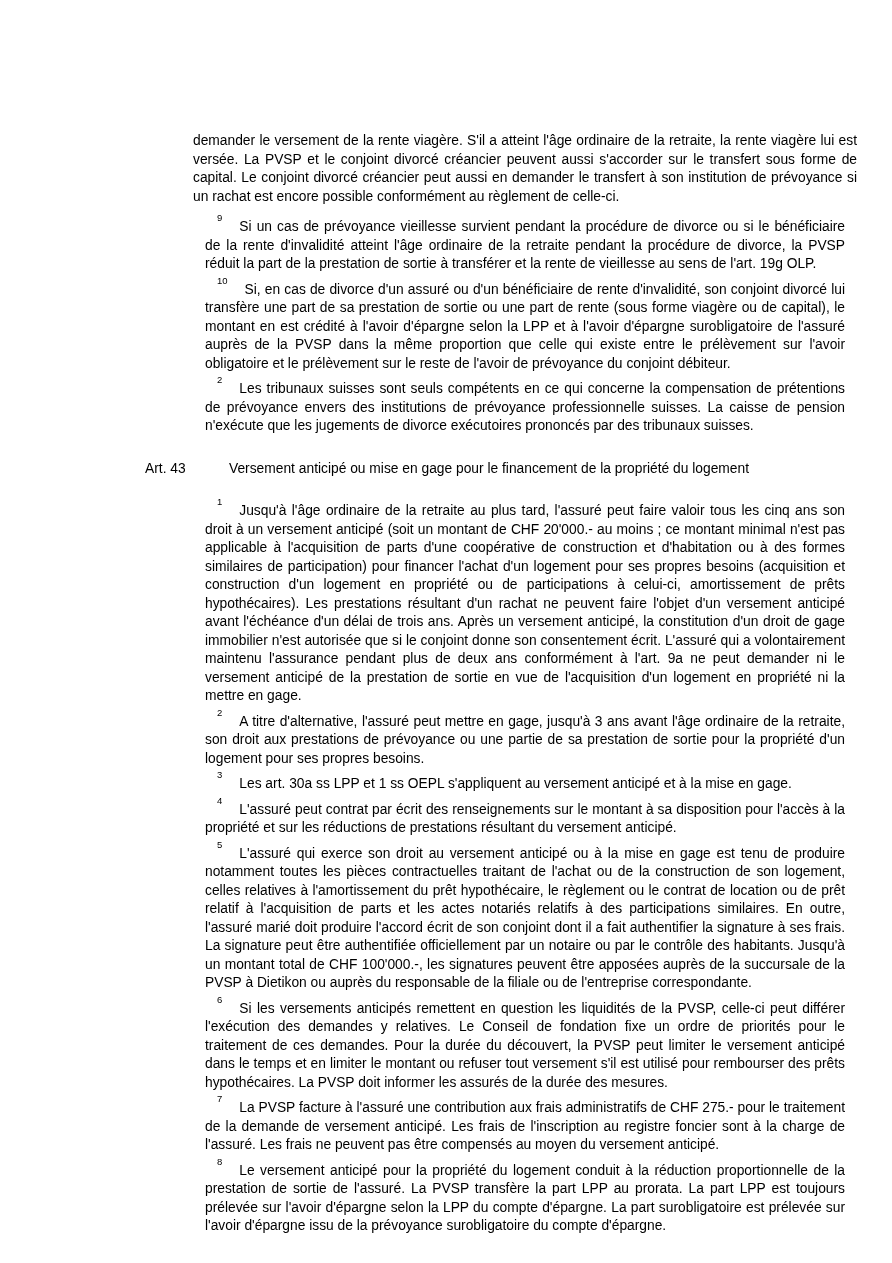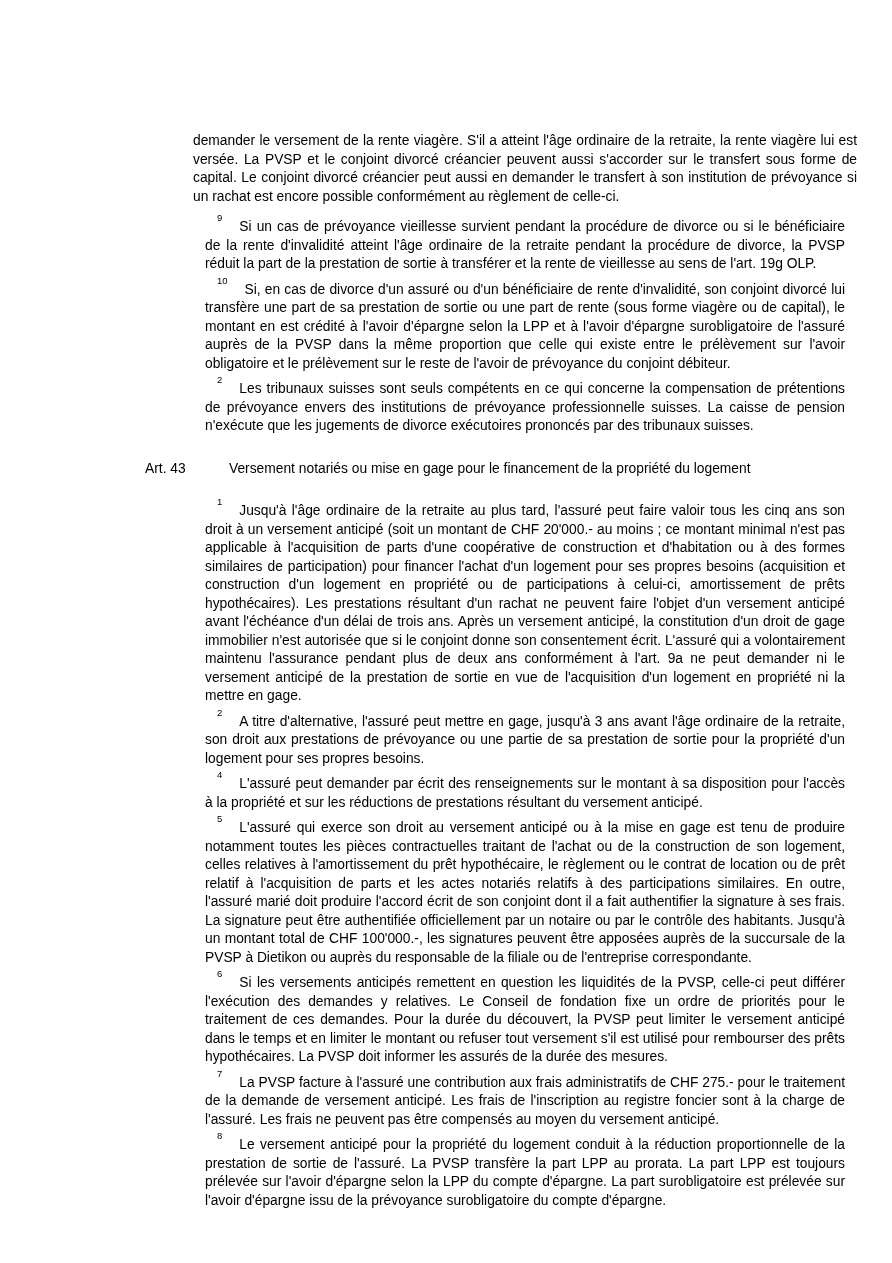--- a/index.html
+++ b/index.html
@@ -67,31 +67,32 @@
 
         <p class="body-par"><sup>9</sup><span>Si un cas de prévoyance vieillesse survient pendant la procédure de divorce ou si le bénéficiaire de la rente d'invalidité atteint l'âge ordinaire de la retraite pendant la procédure de divorce, la PVSP réduit la part de la prestation de sortie à transférer et la rente de vieillesse au sens de l'art. 19g OLP.</span></p>
 
         <p class="body-par"><sup>10</sup><span>Si, en cas de divorce d'un assuré ou d'un bénéficiaire de rente d'invalidité, son conjoint divorcé lui transfère une part de sa prestation de sortie ou une part de rente (sous forme viagère ou de capital), le montant en est crédité à l'avoir d'épargne selon la LPP et à l'avoir d'épargne surobligatoire de l'assuré auprès de la PVSP dans la même proportion que celle qui existe entre le prélèvement sur l'avoir obligatoire et le prélèvement sur le reste de l'avoir de prévoyance du conjoint débiteur.</span></p>
 
         <p class="body-par"><sup>2</sup><span>Les tribunaux suisses sont seuls compétents en ce qui concerne la compensation de prétentions de prévoyance envers des institutions de prévoyance professionnelle suisses. La caisse de pension n'exécute que les jugements de divorce exécutoires prononcés par des tribunaux suisses.</span></p>
       </div>
 
     <div class="article-heading">
       <span class="art-label">Art. 43</span>
-      <span class="art-title">Versement notariés ou mise en gage pour le financement de la propriété du logement</span>
+      <span class="art-title">Versement anticipé ou mise en gage pour le financement de la propriété du logement</span>
     </div>
 
     <div>
 
         <p class="body-par"><sup>1</sup><span>Jusqu'à l'âge ordinaire de la retraite au plus tard, l'assuré peut faire valoir tous les cinq ans son droit à un versement anticipé (soit un montant de CHF 20'000.- au moins ; ce montant minimal n'est pas applicable à l'acquisition de parts d'une coopérative de construction et d'habitation ou à des formes similaires de participation) pour financer l'achat d'un logement pour ses propres besoins (acquisition et construction d'un logement en propriété ou de participations à celui-ci, amortissement de prêts hypothécaires). Les prestations résultant d'un rachat ne peuvent faire l'objet d'un versement anticipé avant l'échéance d'un délai de trois ans. Après un versement anticipé, la constitution d'un droit de gage immobilier n'est autorisée que si le conjoint donne son consentement écrit. L'assuré qui a volontairement maintenu l'assurance pendant plus de deux ans conformément à l'art. 9a ne peut demander ni le versement anticipé de la prestation de sortie en vue de l'acquisition d'un logement en propriété ni la mettre en gage.</span></p>
 
         <p class="body-par"><sup>2</sup><span>A titre d'alternative, l'assuré peut mettre en gage, jusqu'à 3 ans avant l'âge ordinaire de la retraite, son droit aux prestations de prévoyance ou une partie de sa prestation de sortie pour la propriété d'un logement pour ses propres besoins.</span></p>
 
+        <p class="body-par"><sup>3</sup><span>Les art. 30a ss LPP et 1 ss OEPL s'appliquent au versement anticipé et à la mise en gage.</span></p>
 
-        <p class="body-par"><sup>4</sup><span>L'assuré peut demander par écrit des renseignements sur le montant à sa disposition pour l'accès à la propriété et sur les réductions de prestations résultant du versement anticipé.</span></p>
+        <p class="body-par"><sup>4</sup><span>L'assuré peut contrat par écrit des renseignements sur le montant à sa disposition pour l'accès à la propriété et sur les réductions de prestations résultant du versement anticipé.</span></p>
 
         <p class="body-par"><sup>5</sup><span>L'assuré qui exerce son droit au versement anticipé ou à la mise en gage est tenu de produire notamment toutes les pièces contractuelles traitant de l'achat ou de la construction de son logement, celles relatives à l'amortissement du prêt hypothécaire, le règlement ou le contrat de location ou de prêt relatif à l'acquisition de parts et les actes notariés relatifs à des participations similaires. En outre, l'assuré marié doit produire l'accord écrit de son conjoint dont il a fait authentifier la signature à ses frais. La signature peut être authentifiée officiellement par un notaire ou par le contrôle des habitants. Jusqu'à un montant total de CHF 100'000.-, les signatures peuvent être apposées auprès de la succursale de la PVSP à Dietikon ou auprès du responsable de la filiale ou de l'entreprise correspondante.</span></p>
 
         <p class="body-par"><sup>6</sup><span>Si les versements anticipés remettent en question les liquidités de la PVSP, celle-ci peut différer l'exécution des demandes y relatives. Le Conseil de fondation fixe un ordre de priorités pour le traitement de ces demandes. Pour la durée du découvert, la PVSP peut limiter le versement anticipé dans le temps et en limiter le montant ou refuser tout versement s'il est utilisé pour rembourser des prêts hypothécaires. La PVSP doit informer les assurés de la durée des mesures.</span></p>
 
         <p class="body-par"><sup>7</sup><span>La PVSP facture à l'assuré une contribution aux frais administratifs de CHF 275.- pour le traitement de la demande de versement anticipé. Les frais de l'inscription au registre foncier sont à la charge de l'assuré. Les frais ne peuvent pas être compensés au moyen du versement anticipé.</span></p>
 
         <p class="body-par"><sup>8</sup><span>Le versement anticipé pour la propriété du logement conduit à la réduction proportionnelle de la prestation de sortie de l'assuré. La PVSP transfère la part LPP au prorata. La part LPP est toujours prélevée sur l'avoir d'épargne selon la LPP du compte d'épargne. La part surobligatoire est prélevée sur l'avoir d'épargne issu de la prévoyance surobligatoire du compte d'épargne.</span></p>
       </div>
 

